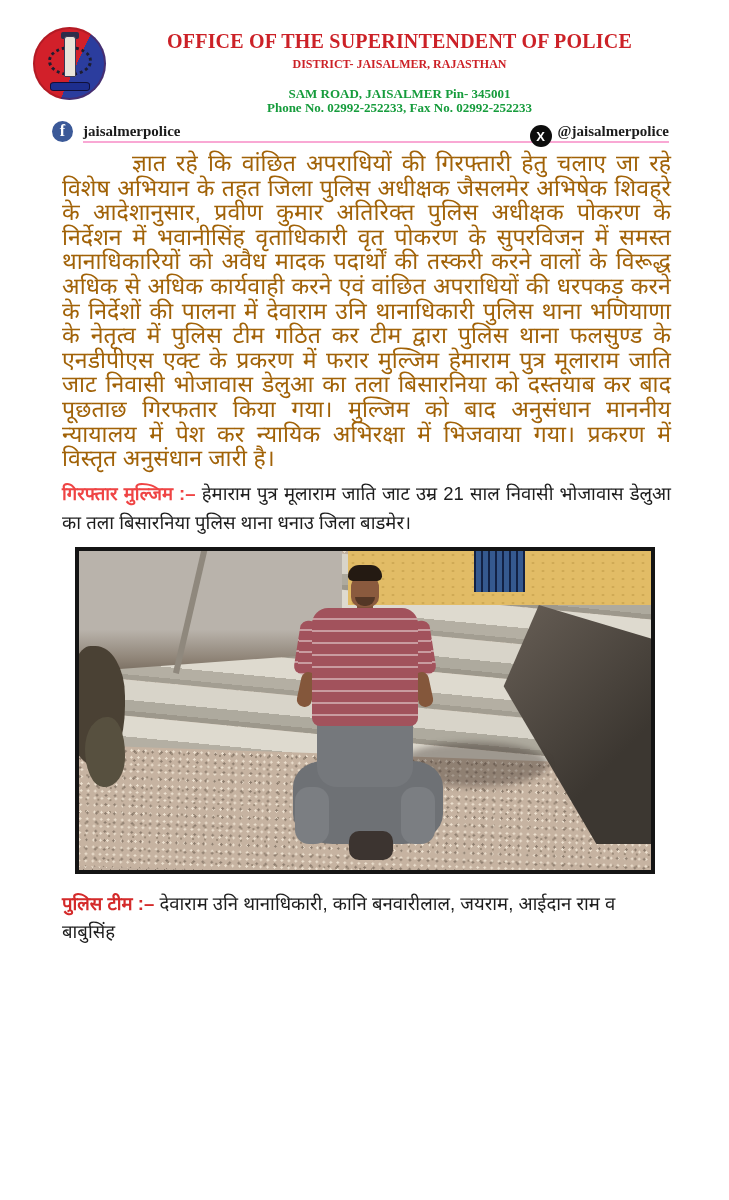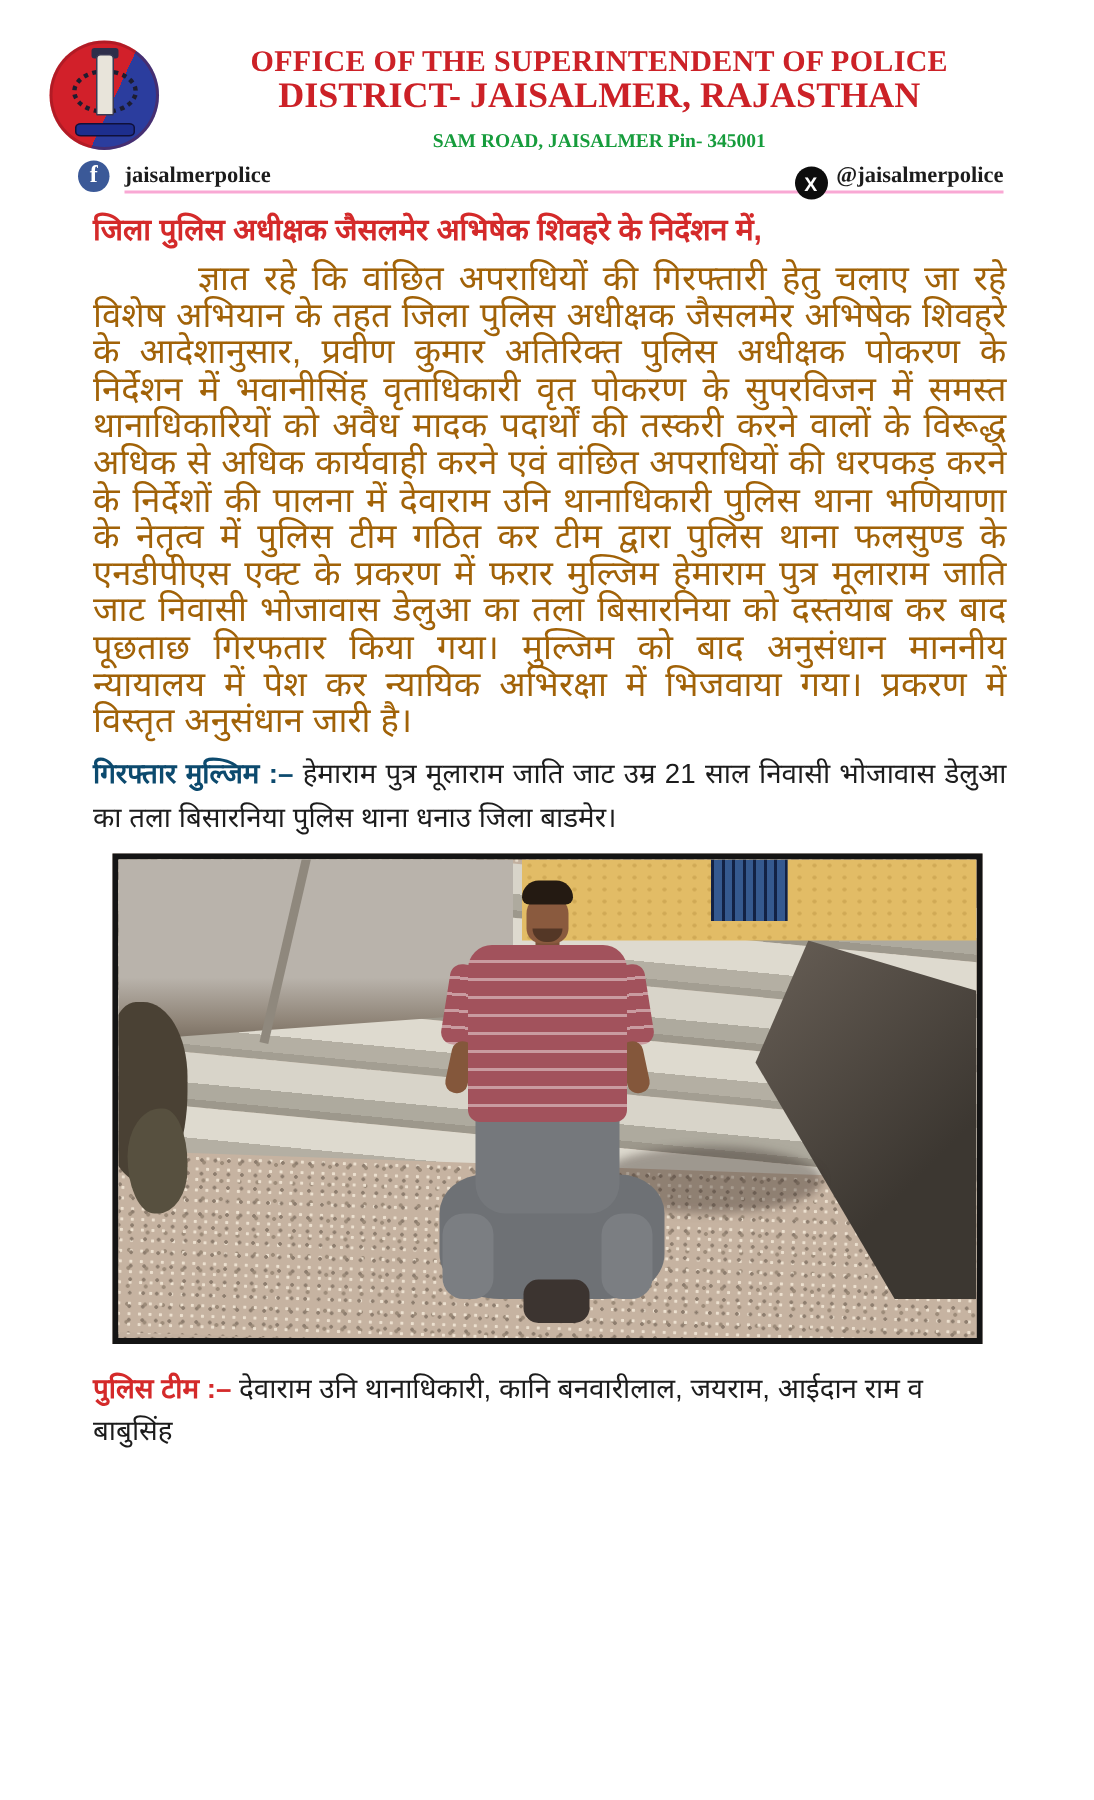--- a/index.html
+++ b/index.html
@@ -25,21 +25,21 @@
   .logo .dots {
     position:absolute; left:50%; top:46%; width:44px; height:30px; transform:translate(-50%,-50%);
     border-radius:50%; border:3px dotted #1d1d30;
   }
   .logo .ribbon {
     position:absolute; left:50%; bottom:12%; width:40px; height:9px; transform:translateX(-50%);
     background:#1d2e8e; border-radius:4px/3px; border:1px solid #10103a;
   }
   .head-text { text-align:center; padding-left:100px; padding-right:30px; font-family:"Liberation Serif","DejaVu Serif",serif; }
   .office-1 { font-size:20px; font-weight:bold; line-height:24px; letter-spacing:.2px; }
-  .office-2 { font-size:24px; font-weight:bold; line-height:23px; }
+  .office-2 { font-size:12px; font-weight:bold; line-height:23px; }
   .addr     { font-size:13px; font-weight:bold; line-height:14px; margin-top:11px; }
   .phone    { font-size:13px; font-weight:bold; line-height:14px; }
   .website  { font-size:13px; font-weight:bold; line-height:14px; }
   
   .social-row {
     position:relative; margin:4px 60px 0 52px; height:24px;
     display:flex; align-items:center;
   }
   .fb-icon {
     width:21px; height:21px; border-radius:50%; background:#3b5998; color:#fff;
@@ -61,21 +61,21 @@
   
   .content { padding:4px 58px 0 62px; }
   .headline { color:#d42a2a; font-size:20px; line-height:34px; font-weight:bold; margin-top:4px; }
   .headline .h2 { text-align:justify; }
   .sec-head { color:#d42a2a; font-size:20px; font-weight:bold; line-height:26px; margin-top:4px; }
   .body-par {
     font-size:23px; line-height:24.6px; text-align:justify; text-indent:70px;
     color:#a16207; margin-top:2px; letter-spacing:.1px;
   }
   .inline-sec { margin-top:8px; font-size:18.5px; line-height:29px; text-align:justify; }
-  .inline-sec .lbl { color:#0c4a6e; font-weight:bold; }
+  .inline-sec .lbl { color:#ef4444; font-weight:bold; }
   .team-sec { margin-top:16px; font-size:18.5px; line-height:28px; }
   
   .photo {
     position:relative; width:580px; height:327px; margin:10px 0 0 13px;
     border:4px solid #141414; overflow:hidden; background:#c2b09f;
   }
   .ph { position:absolute; }
   .ph-gravel {
     inset:0; background-color:#c2b09f;
     background-image:
@@ -148,37 +148,37 @@
     <div class="logo">
       <div class="dots"></div>
       <div class="pillar-cap"></div>
       <div class="pillar"></div>
       <div class="ribbon"></div>
     </div>
     <div class="head-text">
       <div class="office-1" style="color:#cc2127">OFFICE OF THE SUPERINTENDENT OF POLICE</div>
       <div class="office-2" style="color:#cc2127">DISTRICT- JAISALMER, RAJASTHAN</div>
       <div class="addr" style="color:#169c3c">SAM ROAD, JAISALMER Pin- 345001</div>
+      <div class="phone" style="color:#169c3c">Phone No. 02992-252233, Fax No. 02992-252233</div>
     </div>
   </div>
 
   <div class="social-row">
     <div class="fb-icon">f</div>
     <div class="social-line">
       <span class="fb-handle">jaisalmerpolice</span>
       <span class="social-spacer"></span>
       <span class="x-icon">X</span>
       <span class="x-handle">@jaisalmerpolice</span>
     </div>
   </div>
 
   <div class="content">
 
     <div class="headline">
-      <div class="h1">जिला पुलिस अधीक्षक जैसलमेर अभिषेक शिवहरे के निर्देशन में,</div>
     </div>
 
 
     <div class="body-par">ज्ञात रहे कि वांछित अपराधियों की गिरफ्तारी हेतु चलाए जा रहे विशेष अभियान के तहत जिला पुलिस अधीक्षक जैसलमेर अभिषेक शिवहरे के आदेशानुसार, प्रवीण कुमार अतिरिक्त पुलिस अधीक्षक पोकरण के निर्देशन में भवानीसिंह वृताधिकारी वृत पोकरण के सुपरविजन में समस्त थानाधिकारियों को अवैध मादक पदार्थों की तस्करी करने वालों के विरूद्ध अधिक से अधिक कार्यवाही करने एवं वांछित अपराधियों की धरपकड़ करने के निर्देशों की पालना में देवाराम उनि थानाधिकारी पुलिस थाना भणियाणा के नेतृत्व में पुलिस टीम गठित कर टीम द्वारा पुलिस थाना फलसुण्ड के एनडीपीएस एक्ट के प्रकरण में फरार मुल्जिम हेमाराम पुत्र मूलाराम जाति जाट निवासी भोजावास डेलुआ का तला बिसारनिया को दस्तयाब कर बाद पूछताछ गिरफतार किया गया। मुल्जिम को बाद अनुसंधान माननीय न्यायालय में पेश कर न्यायिक अभिरक्षा में भिजवाया गया। प्रकरण में विस्तृत अनुसंधान जारी है।</div>
 
     <div class="inline-sec">
       <span class="lbl">गिरफ्तार मुल्जिम :–</span>
       <span>हेमाराम पुत्र मूलाराम जाति जाट उम्र 21 साल निवासी भोजावास डेलुआ का तला बिसारनिया पुलिस थाना धनाउ जिला बाडमेर।</span>
     </div>
 

